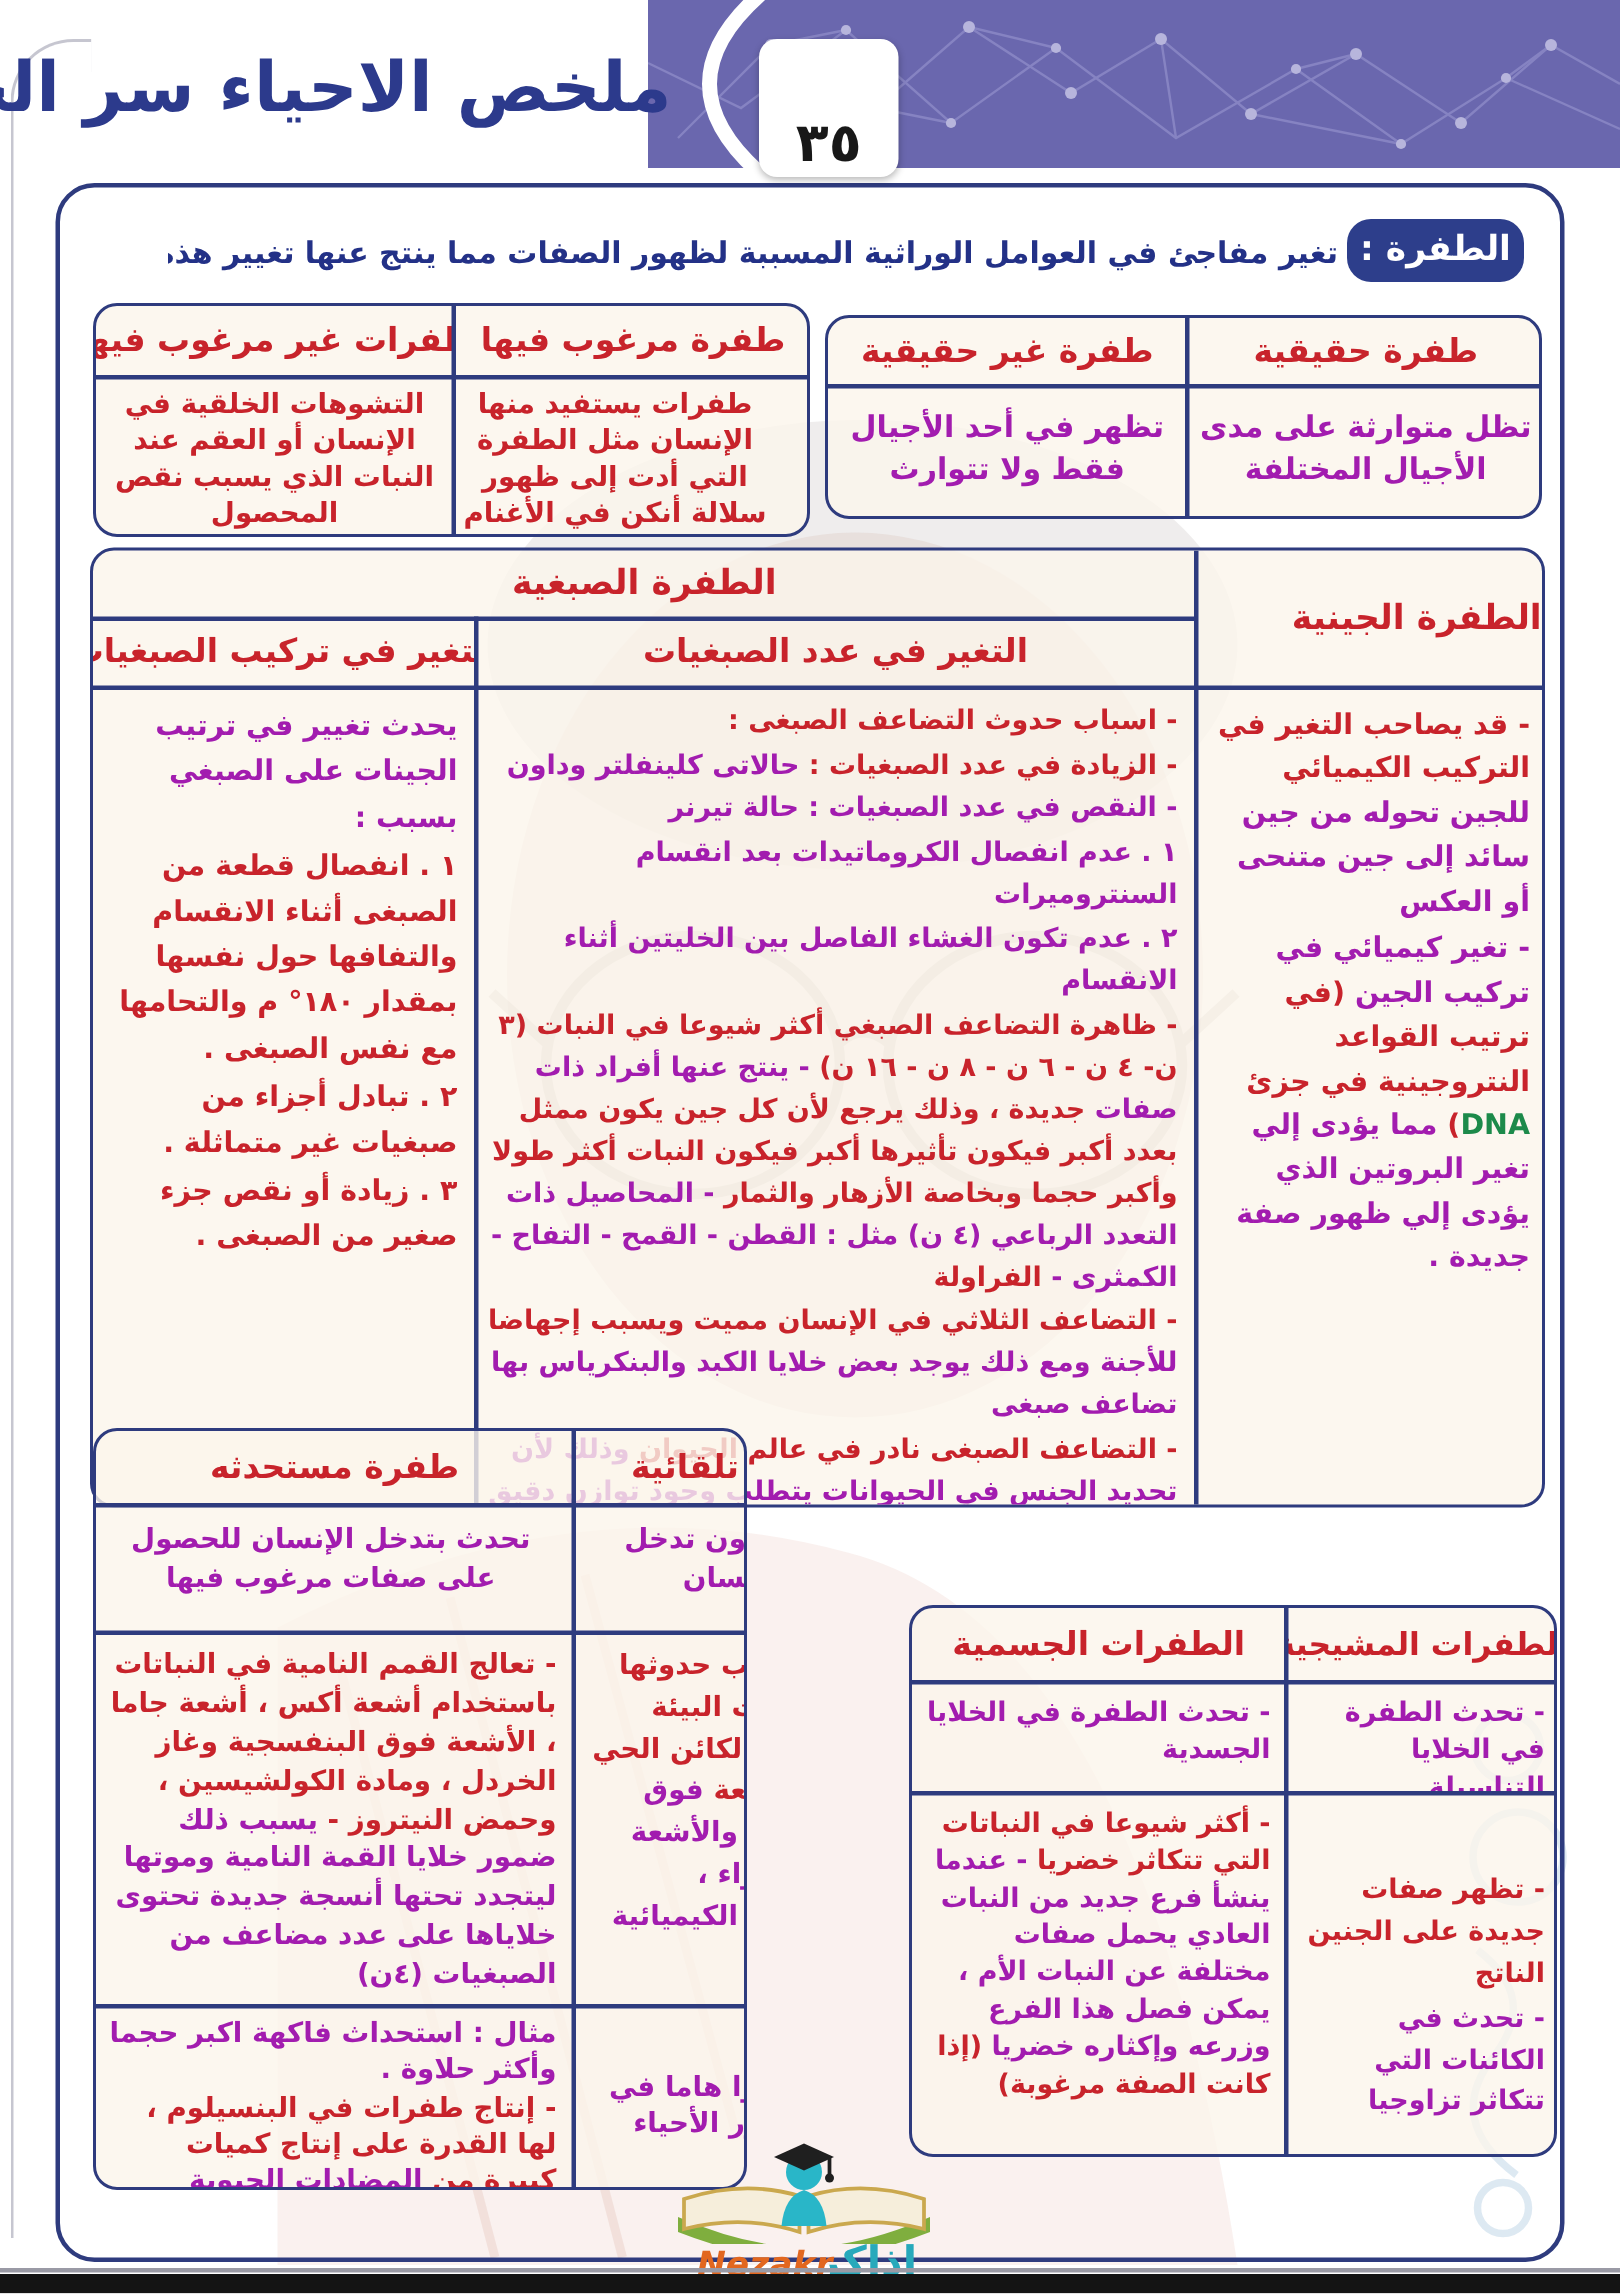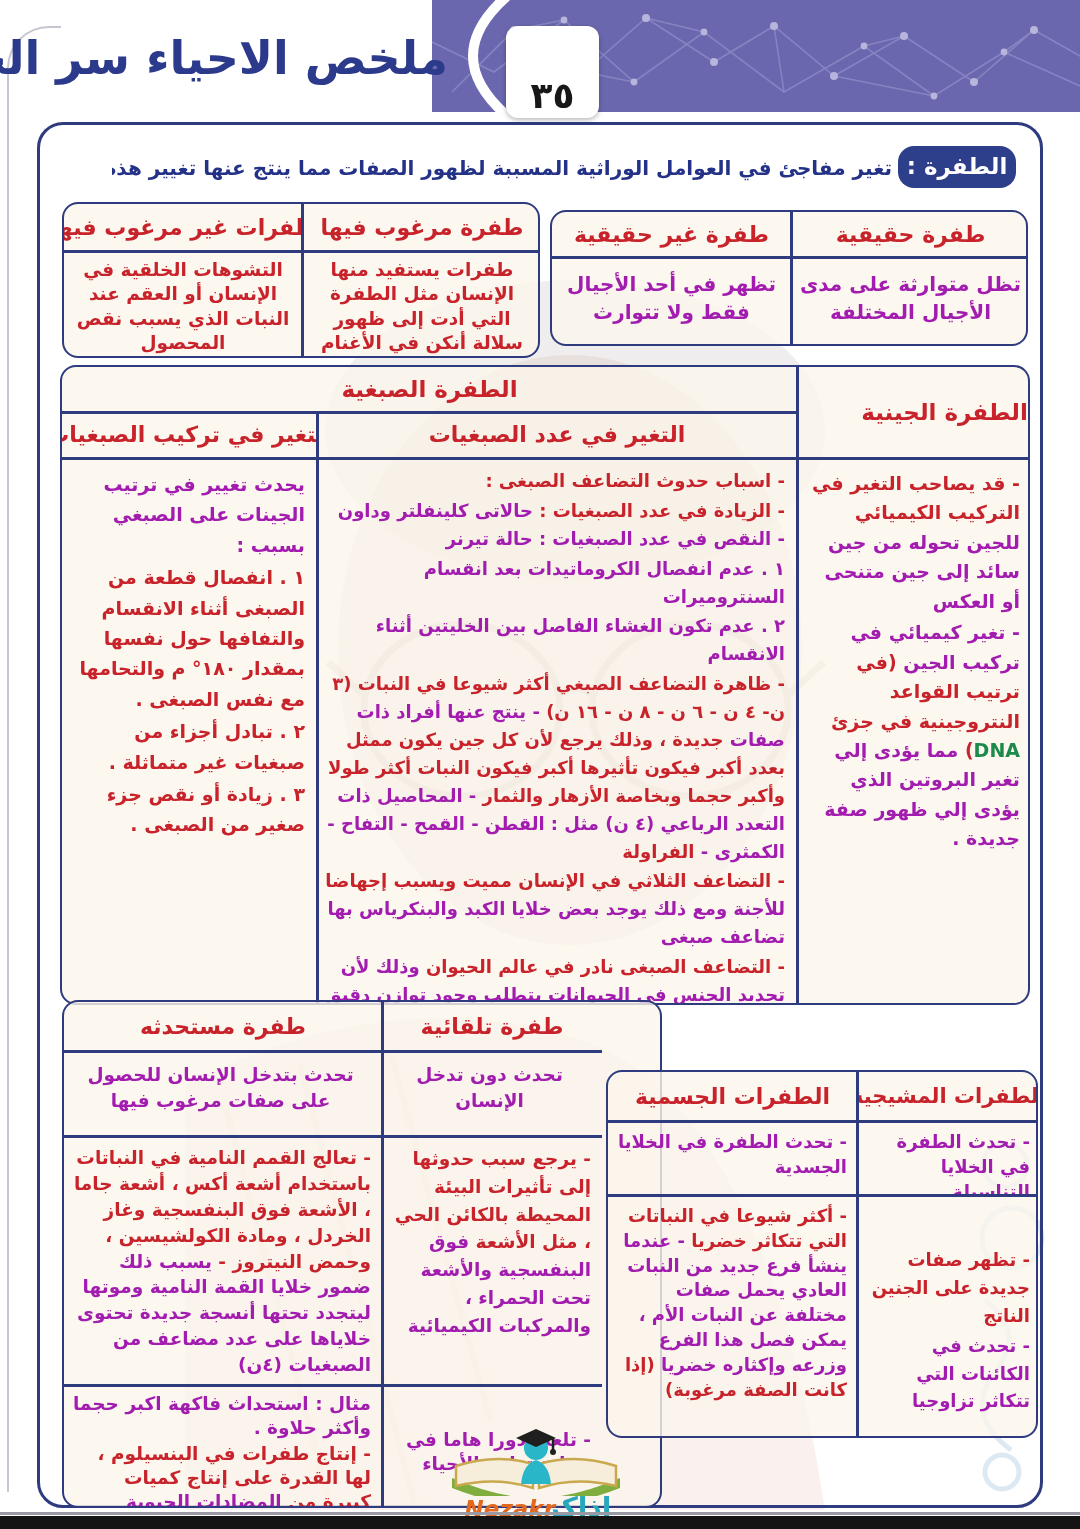--- a/index.html
+++ b/index.html
@@ -133,21 +133,21 @@
   <div class="frame"></div>
 
   <div class="def-pill">الطفرة :</div>
   <div class="def-text">تغير مفاجئ في العوامل الوراثية المسببة لظهور الصفات مما ينتج عنها تغيير هذه الصفات</div>
 
   <div class="tbl" style="left:62px; top:202px; width:478px; height:156px;">
     <div class="cell th" style="left:238px; top:0; width:240px; height:46px;">طفرة مرغوب فيها</div>
     <div class="cell th" style="left:0; top:0; width:238px; height:46px;">طفرات غير مرغوب فيها</div>
     <div class="vdiv" style="left:237px; top:0; height:156px;"></div>
     <div class="hdiv" style="left:0; top:46px; width:478px;"></div>
-    <div class="cell body-center desire-body" style="left:238px; top:48px; width:240px; height:108px;">
+    <div class="cell body-center desire-body" style="left:226px; top:48px; width:240px; height:108px;">
         <div class="para"><span class="c-r">طفرات يستفيد منها الإنسان مثل الطفرة التي أدت إلى ظهور سلالة أنكن في الأغنام</span></div>
       </div>
     <div class="cell body-center desire-body" style="left:0; top:48px; width:238px; height:108px;">
         <div class="para"><span class="c-r">التشوهات الخلقية في الإنسان أو العقم عند النبات الذي يسبب نقص المحصول</span></div>
       </div>
   </div>
 
   <div class="tbl" style="left:550px; top:210px; width:478px; height:136px;">
     <div class="cell th" style="left:239px; top:0; width:239px; height:44px;">طفرة حقيقية</div>
     <div class="cell th" style="left:0; top:0; width:239px; height:44px;">طفرة غير حقيقية</div>
@@ -184,21 +184,21 @@
         <div class="para"><span class="c-r">- ظاهرة التضاعف الصبغي أكثر شيوعا في النبات (٣ ن- ٤ ن - ٦ ن - ٨ ن - ١٦ ن) </span><span class="c-b">- ينتج عنها أفراد ذات صفات </span><span class="c-r">جديدة ، وذلك يرجع لأن كل جين يكون ممثل بعدد أكبر فيكون تأثيرها أكبر فيكون النبات أكثر طولا وأكبر حجما وبخاصة الأزهار والثمار </span><span class="c-b">- المحاصيل ذات التعدد الرباعي (٤ ن) مثل : القطن - القمح - التفاح - الكمثرى - </span><span class="c-r">الفراولة</span></div>
         <div class="para"><span class="c-r">- التضاعف الثلاثي في الإنسان مميت ويسبب إجهاضا </span><span class="c-b">للأجنة ومع ذلك يوجد بعض خلايا الكبد والبنكرياس بها تضاعف صبغى</span></div>
         <div class="para"><span class="c-r">- التضاعف الصبغى نادر في عالم الحيوان </span><span class="c-b">وذلك لأن تحديد الجنس في الحيوانات يتطلب وجود توازن دقيق بين عدد كل من الصبغيات الجسمية والجنسية </span></div>
       </div>
     <div class="cell body-right gene-body" style="left:735px; top:92px; width:235px; height:548px;">
         <div class="para"><span class="c-r">- قد يصاحب التغير في التركيب الكيميائي </span><span class="c-b">للجين تحوله من جين سائد إلى جين متنحى أو العكس</span></div>
         <div class="para"><span class="c-b">- تغير كيميائي في تركيب الجين </span><span class="c-r">(في ترتيب القواعد النتروجينية في جزئ </span><span class="c-g">DNA</span><span class="c-r">) </span><span class="c-b">مما يؤدى إلي تغير البروتين الذي يؤدى إلي ظهور صفة جديدة .</span></div>
       </div>
   </div>
 
-  <div class="tbl" style="left:62px; top:1000px; width:600px; height:508px;">
+  <div class="tbl" style="left:62px; top:952px; width:436px; height:508px;">
     <div class="cell th" style="left:0; top:0; width:318px; height:48px;">طفرة مستحدثه</div>
     <div class="cell th" style="left:318px; top:0; width:220px; height:48px;">طفرة تلقائية</div>
     <div class="vdiv" style="left:317px; top:0; height:508px;"></div>
     <div class="hdiv" style="left:0; top:48px; width:538px;"></div>
     <div class="hdiv" style="left:0; top:133px; width:538px;"></div>
     <div class="hdiv" style="left:0; top:382px; width:538px;"></div>
     <div class="cell body-center origin-body" style="left:0; top:50px; width:318px; height:83px; padding-top:10px;">
         <div class="para"><span class="c-b">تحدث بتدخل الإنسان للحصول على صفات مرغوب فيها</span></div>
       </div>
     <div class="cell body-center origin-body" style="left:318px; top:50px; width:220px; height:83px; padding-top:10px;">

